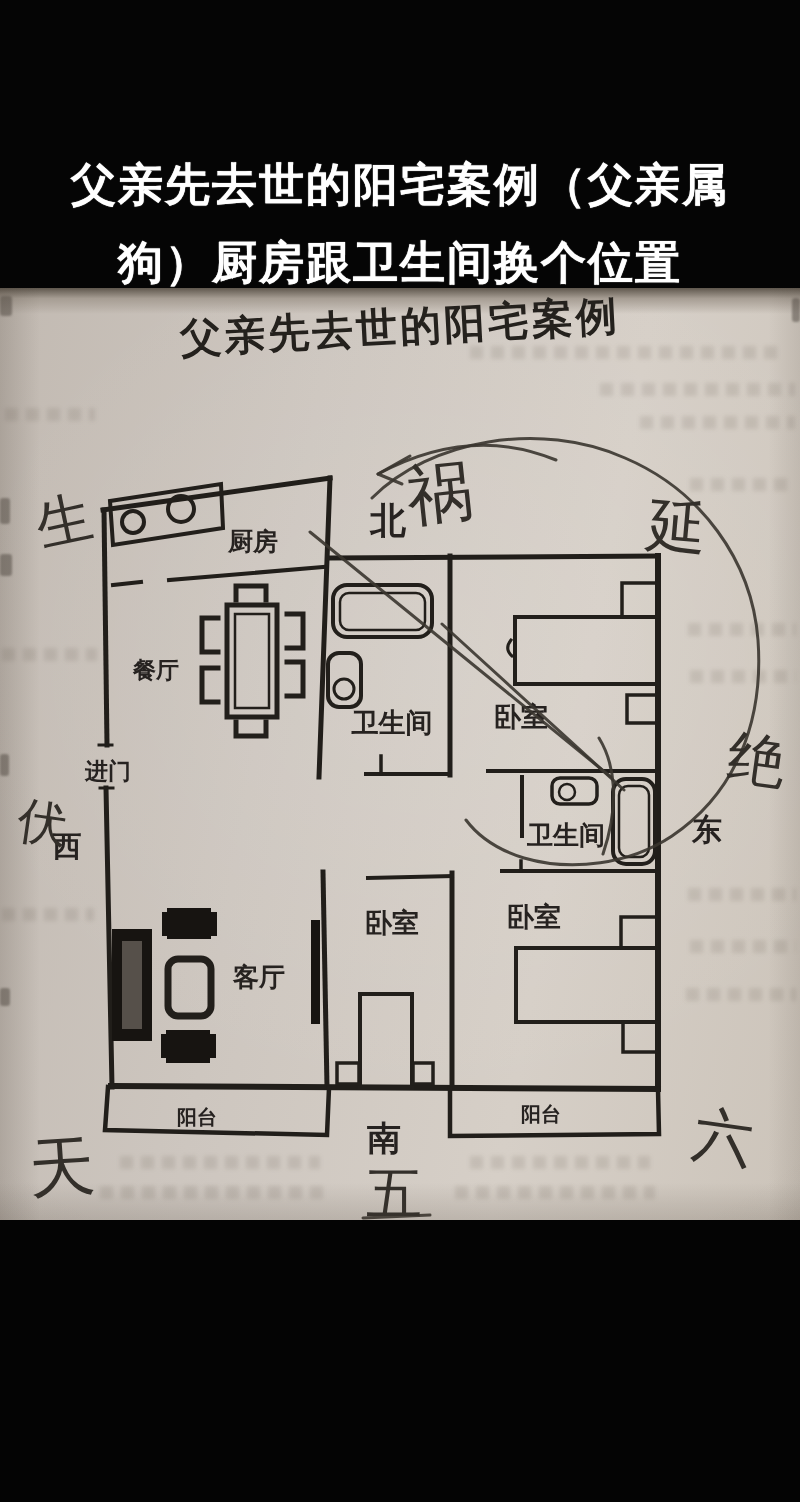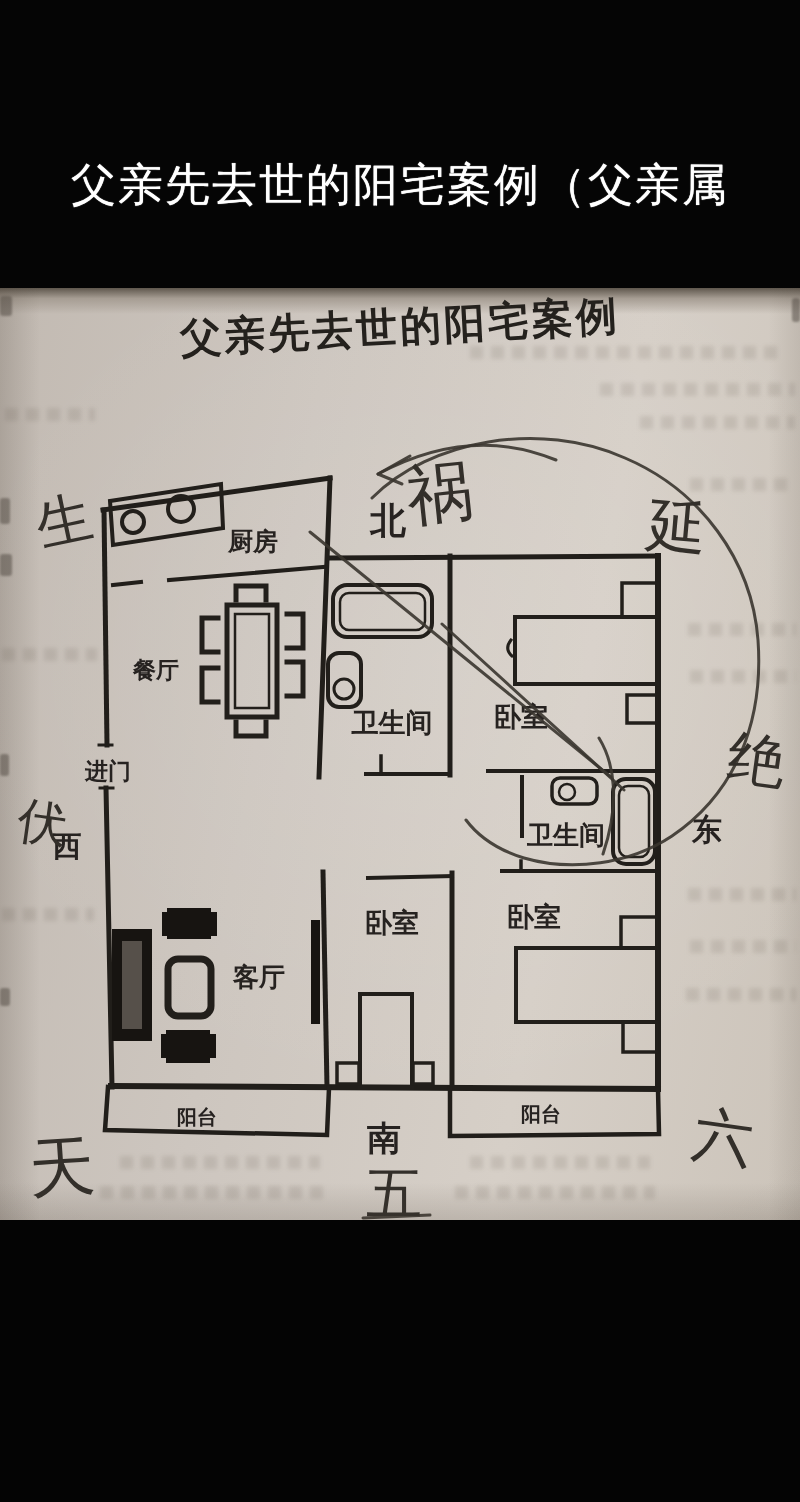--- a/index.html
+++ b/index.html
@@ -2,21 +2,21 @@
 <html><head>
 <meta charset="utf-8">
 <style>
   html,body{margin:0;padding:0;background:#000;}
   .frame{position:relative;width:800px;height:1502px;background:#030303;overflow:hidden;
          font-family:"Liberation Sans",sans-serif;}
   
   .top-bar{position:absolute;left:0;top:0;width:800px;height:288px;background:#050505;}
   .bottom-bar{position:absolute;left:0;top:1220px;width:800px;height:282px;background:#040404;}
   .overlay-title{position:absolute;left:0;top:146px;width:800px;text-align:center;
-    color:#fff;font-weight:400;font-size:45px;line-height:78px;letter-spacing:2px;
+    color:#fff;font-weight:700;font-size:45px;line-height:78px;letter-spacing:2px;
     text-shadow:0 0 1px #fff;}
   
   .photo{position:absolute;left:0;top:288px;width:800px;height:932px;
     background:
       radial-gradient(90% 70% at 55% 40%, rgba(255,255,255,.10), rgba(0,0,0,0) 70%),
       linear-gradient(100deg,#c2bab2 0%,#cdc6bf 35%,#d6cfc7 68%,#ccc4ba 100%);}
   .photo::before{content:"";position:absolute;left:0;top:0;width:100%;height:26px;
     background:linear-gradient(#5f574d,#a69d93 40%,rgba(166,157,147,0) 100%);pointer-events:none;}
   .photo::after{content:"";position:absolute;inset:0;pointer-events:none;
     background:
@@ -43,20 +43,21 @@
   .pen{stroke:#3a352f;fill:none;stroke-width:3;stroke-linecap:round;opacity:.9;}
 </style>
 </head>
 <body>
 
 <div class="frame">
 
   <div class="top-bar">
     <div class="overlay-title">
       <div>父亲先去世的阳宅案例（父亲属</div>
+      <div>狗）厨房跟卫生间换个位置</div>
     </div>
   </div>
 
   <div class="photo">
 
     <div class="ghost" style="left:470px;top:58px;width:310px;"></div>
     <div class="ghost" style="left:600px;top:95px;width:195px;"></div>
     <div class="ghost" style="left:640px;top:128px;width:155px;"></div>
     <div class="ghost" style="left:690px;top:190px;width:105px;"></div>
     <div class="ghost" style="left:688px;top:335px;width:108px;"></div>

